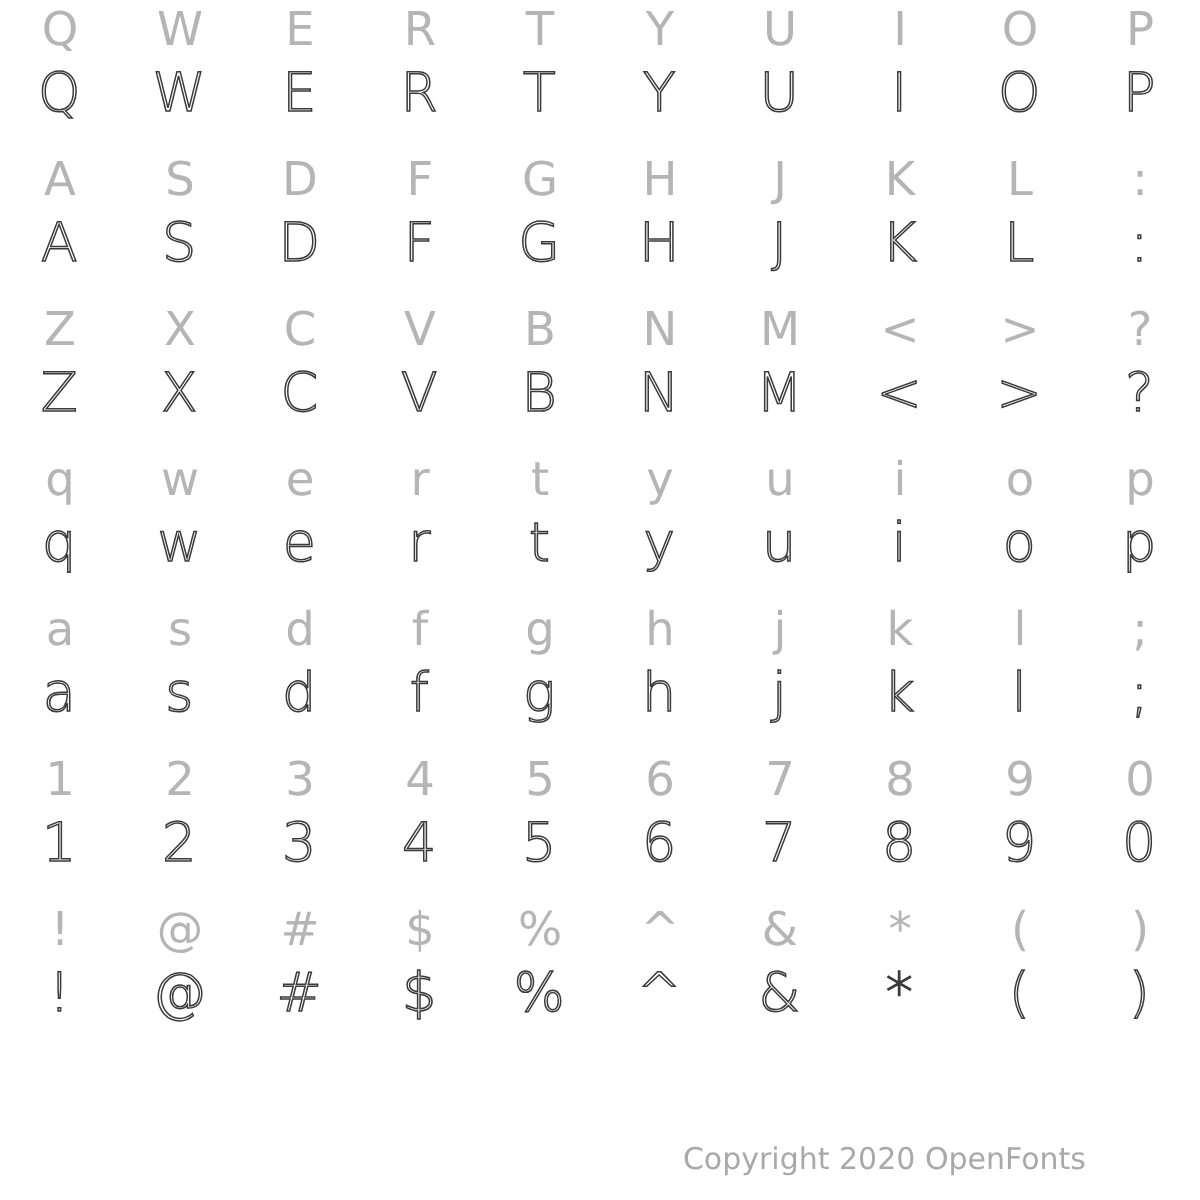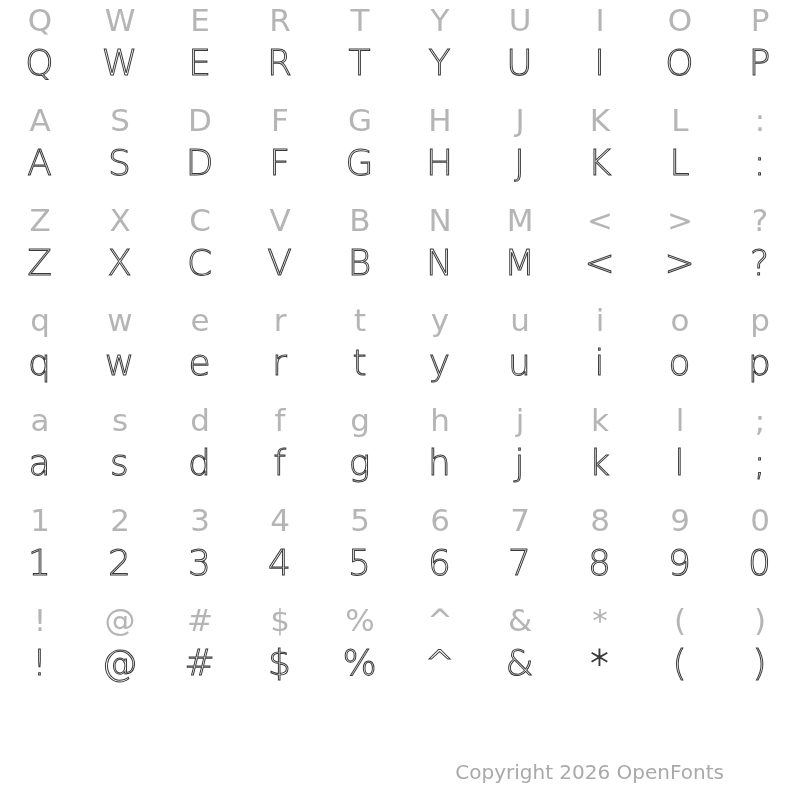--- a/index.html
+++ b/index.html
@@ -240,13 +240,13 @@
         <span class="cell">%</span>
         <span class="cell">^</span>
         <span class="cell">&amp;</span>
         <span class="cell">*</span>
         <span class="cell">(</span>
         <span class="cell">)</span>
       </div>
     </div>
   </div>
 
-<div class="footer">Copyright 2026 OpenFonts</div>
+<div class="footer">Copyright 2020 OpenFonts</div>
 
 </body></html>

